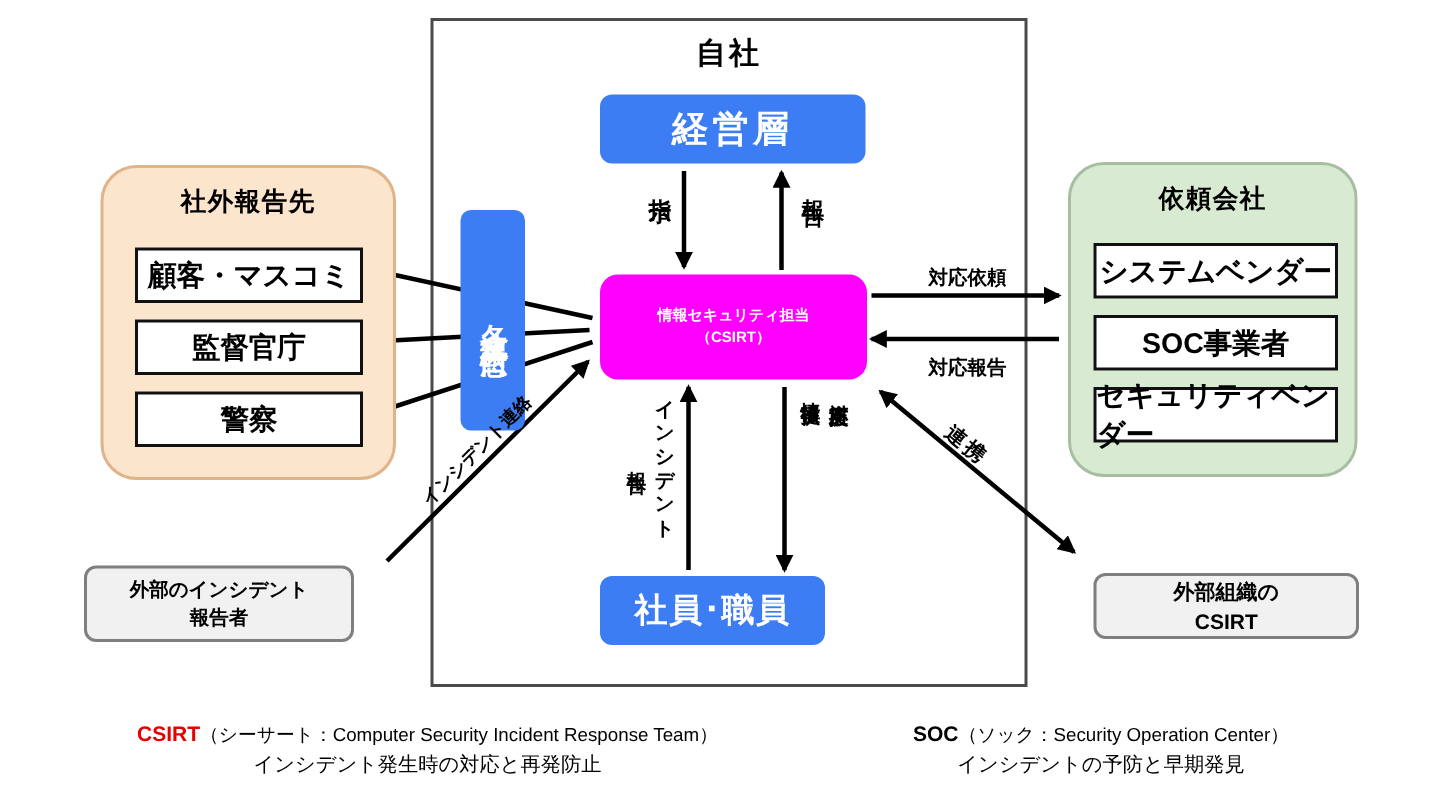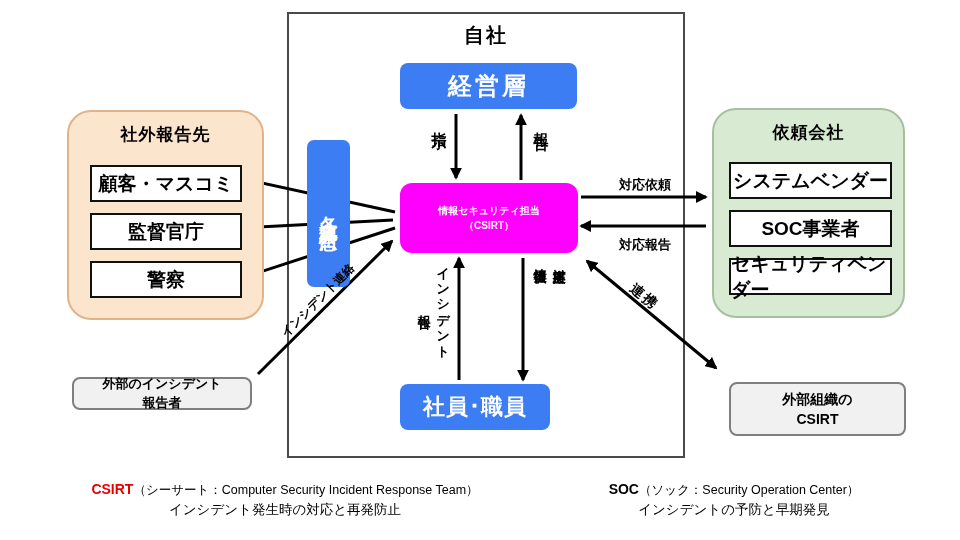--- a/index.html
+++ b/index.html
@@ -41,22 +41,22 @@
   .ctitle { width:100%; text-align:center; padding-top:11px; font-size:17px; font-weight:bold; letter-spacing:1px; }
 
   .witem { position:absolute; background:#fff; border:2px solid #111;
            display:flex; align-items:center; justify-content:center;
            font-size:19px; font-weight:bold; }
   .peach .witem { left:21px; width:152px; height:37px; }
   .green .witem { left:15px; width:163px; height:37px; }
 
   .graybox { background:var(--gray-fill,#f1f1f1); border:2px solid var(--gray-border,#7f7f7f);
              border-radius:8px; font-size:13px; line-height:1.45; }
-  .reporter { left:72px; top:377px; width:180px; height:33px; }
-  .extcsirt { left:729px; top:382px; width:177px; height:54px; font-size:14px; }
+  .reporter { left:56px; top:377px; width:180px; height:51px; }
+  .extcsirt { left:729px; top:382px; width:177px; height:44px; font-size:14px; }
 
   .lbl { position:absolute; font-weight:bold; text-align:center; }
   .preline { white-space:pre-line; }
 
   .lbl-instruction { left:429px; top:120px; font-size:15px; letter-spacing:4px; }
   .lbl-report      { left:531px; top:120px; font-size:15px; letter-spacing:4px; }
   .lbl-increport   { left:414px; top:258px; font-size:13px; line-height:1.45; letter-spacing:1px; }
   .lbl-support     { left:530px; top:258px; font-size:13px; line-height:1.45; letter-spacing:1px; }
   .lbl-request     { left:595px; top:176px; width:100px; font-size:13px; }
   .lbl-response    { left:595px; top:236px; width:100px; font-size:13px; }

